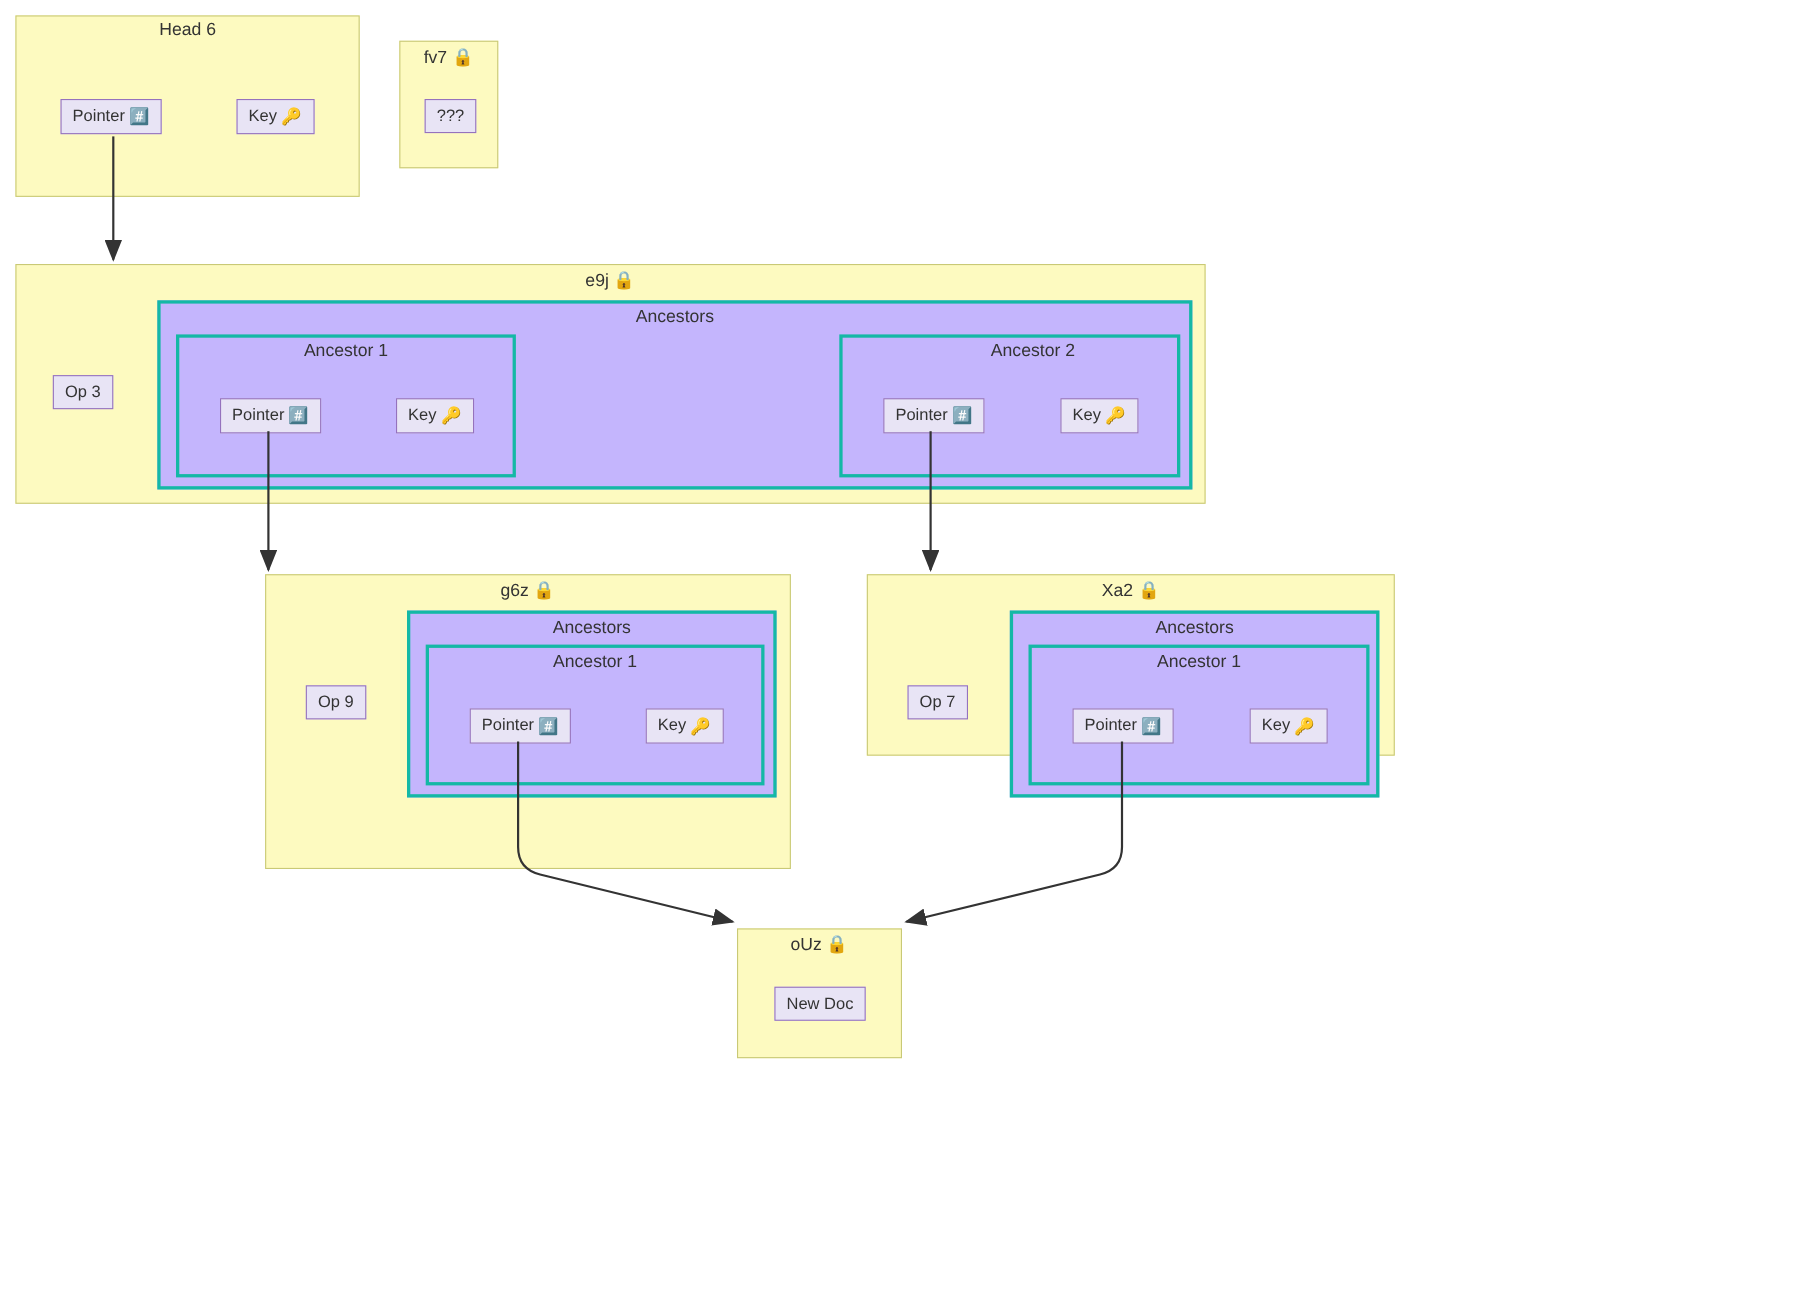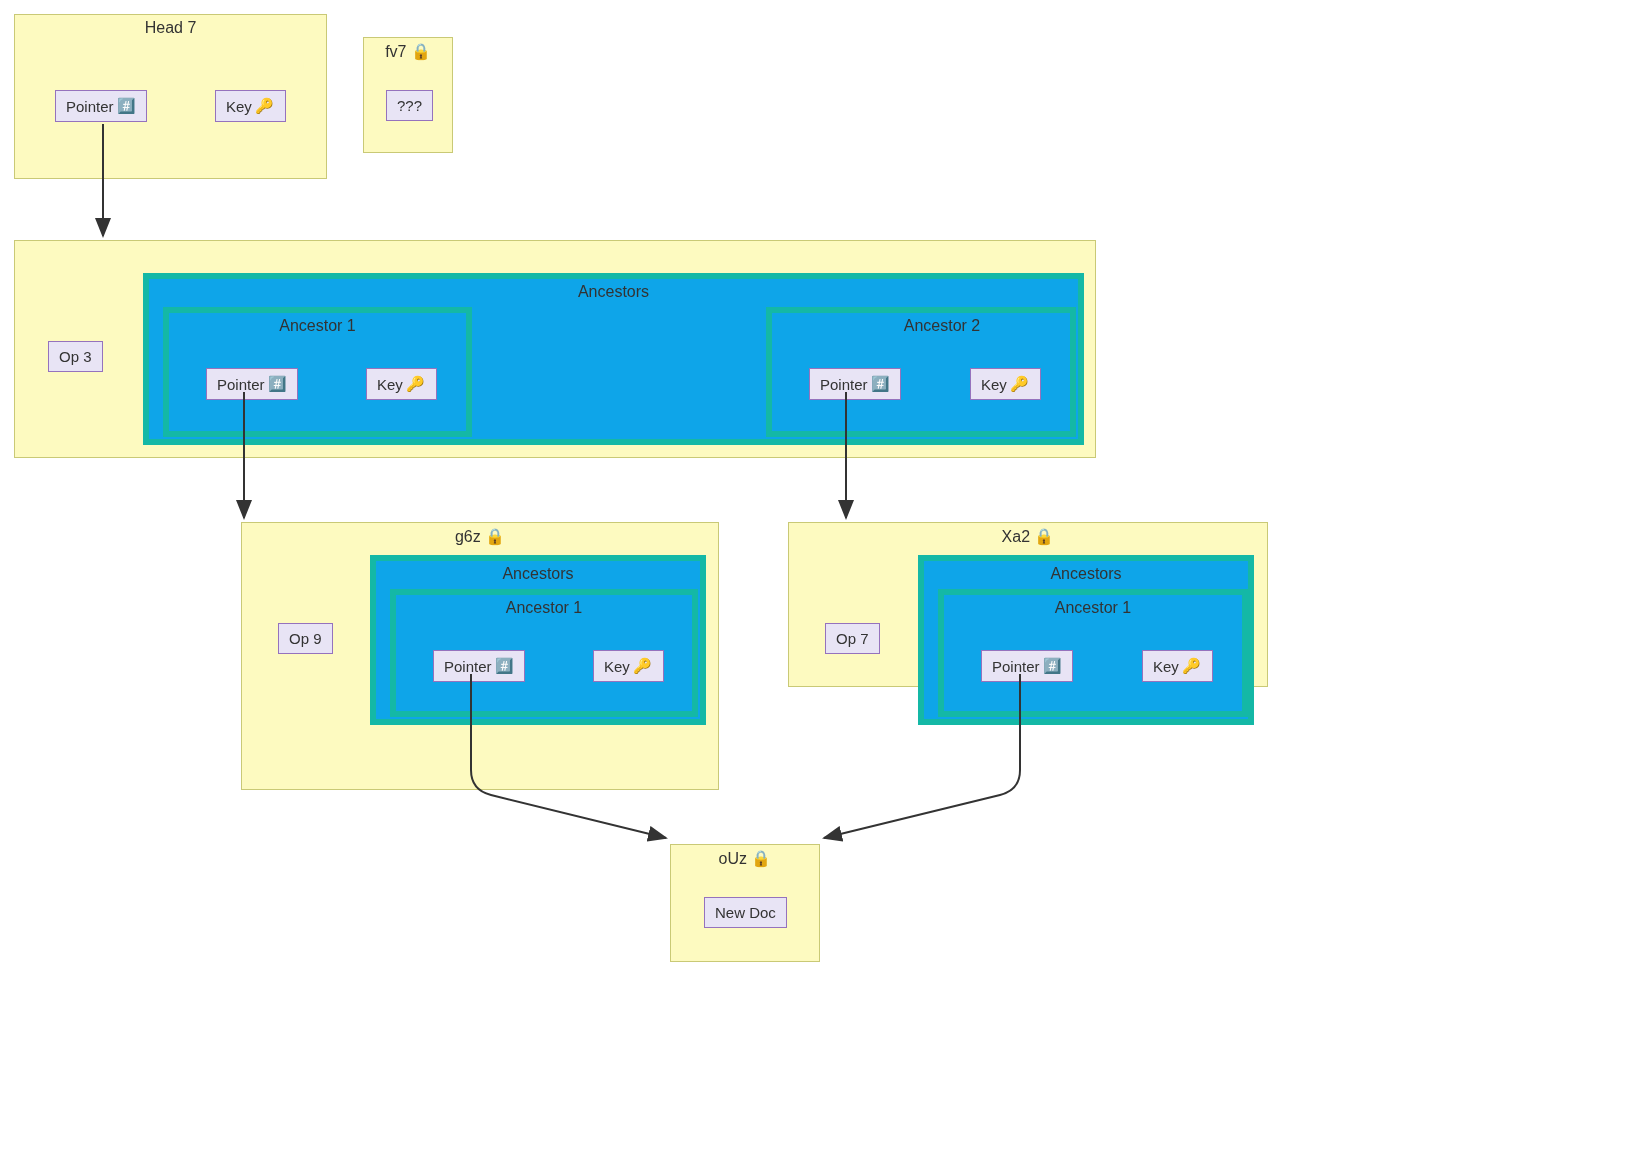--- a/index.html
+++ b/index.html
@@ -24,43 +24,43 @@
       padding: 4px 0 8px 0;
     }
     .node {
       position: absolute;
       background: #e8e4f5;
       border: 1px solid #9572bd;
       padding: 6px 10px;
       font-size: 15px;
       color: #333;
       display: flex;
-      align-items: center;
+      align-items: flex-start;
       gap: 4px;
     }
     .inner-container {
       position: absolute;
-      background: #0ea5e9;
-      border: 6px solid #14b8a6;
+      background: #c4b5fd;
+      border: 3px solid #14b8a6;
     }
     svg.arrows {
       position: absolute;
       top: 0;
       left: 0;
       pointer-events: none;
     }
     .icon {
       display: inline-block;
     }
   </style>
 </head>
 <body>
 
 <div class="container" style="left:14px; top:14px; width:313px; height:165px;">
-  <div class="container-title">Head 7</div>
+  <div class="container-title">Head 6</div>
   <div class="node" style="left:40px; top:75px;">
     <span>Pointer</span>
     <span class="icon">#️⃣</span>
   </div>
   <div class="node" style="left:200px; top:75px;">
     <span>Key</span>
     <span class="icon">🔑</span>
   </div>
 </div>
 
@@ -68,20 +68,24 @@
   <div class="container-title">
     <span>fv7</span>
     <span class="icon">🔒</span>
   </div>
   <div class="node" style="left:22px; top:52px;">
     <span>???</span>
   </div>
 </div>
 
 <div class="container" style="left:14px; top:240px; width:1082px; height:218px;">
+  <div class="container-title">
+    <span>e9j</span>
+    <span class="icon">🔒</span>
+  </div>
   <div class="node" style="left:33px; top:100px;">
     <span>Op 3</span>
   </div>
 
   <div class="inner-container" style="left:128px; top:32px; width:941px; height:172px;">
     <div class="container-title">Ancestors</div>
 
     <div class="inner-container" style="left:14px; top:28px; width:309px; height:130px;">
       <div class="container-title">Ancestor 1</div>
       <div class="node" style="left:37px; top:55px;">

